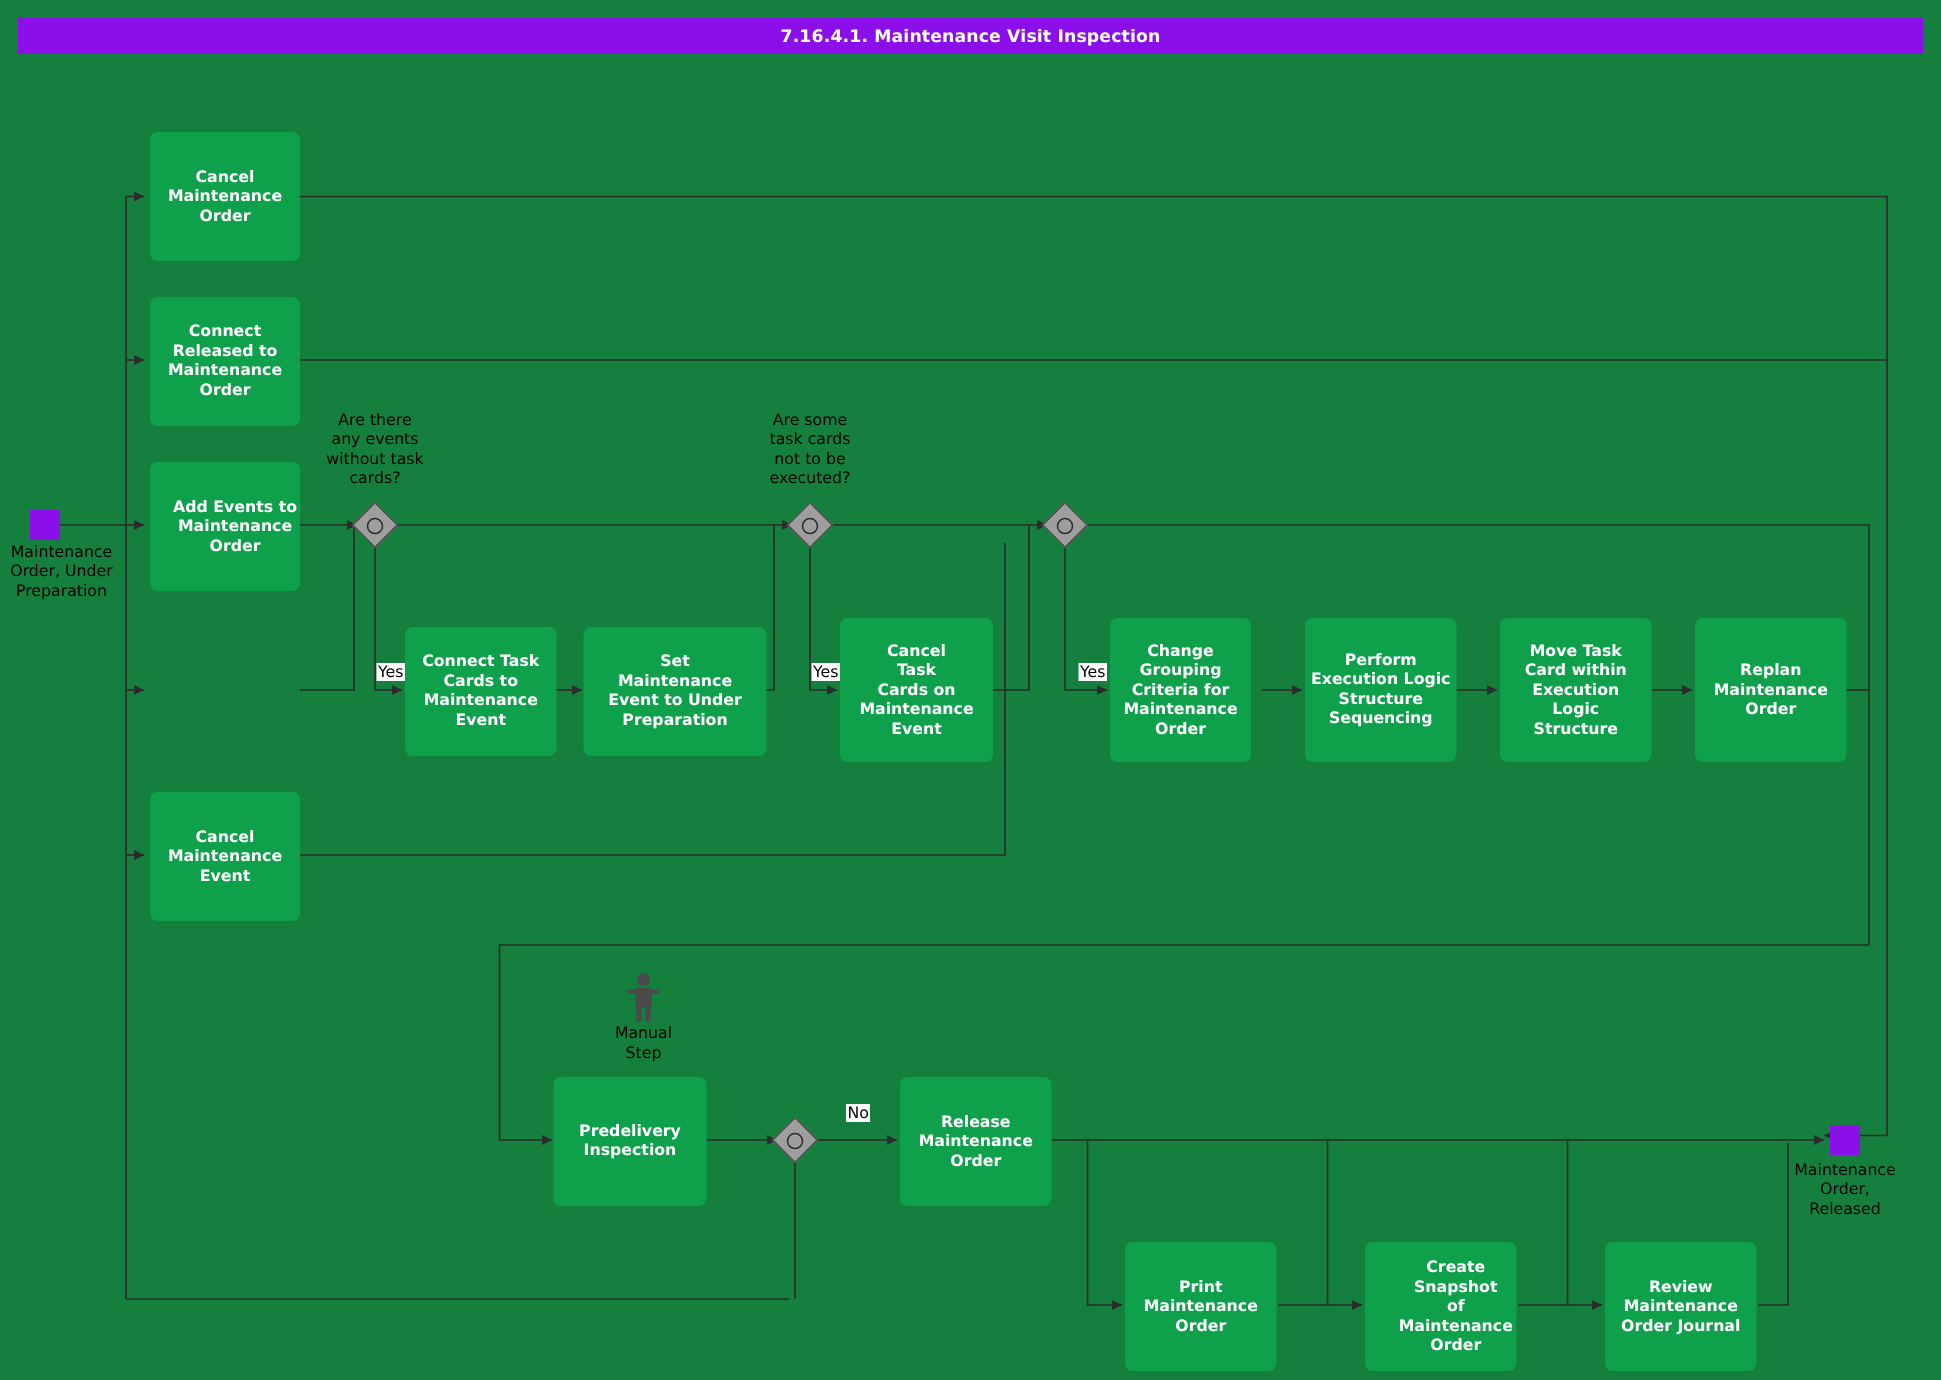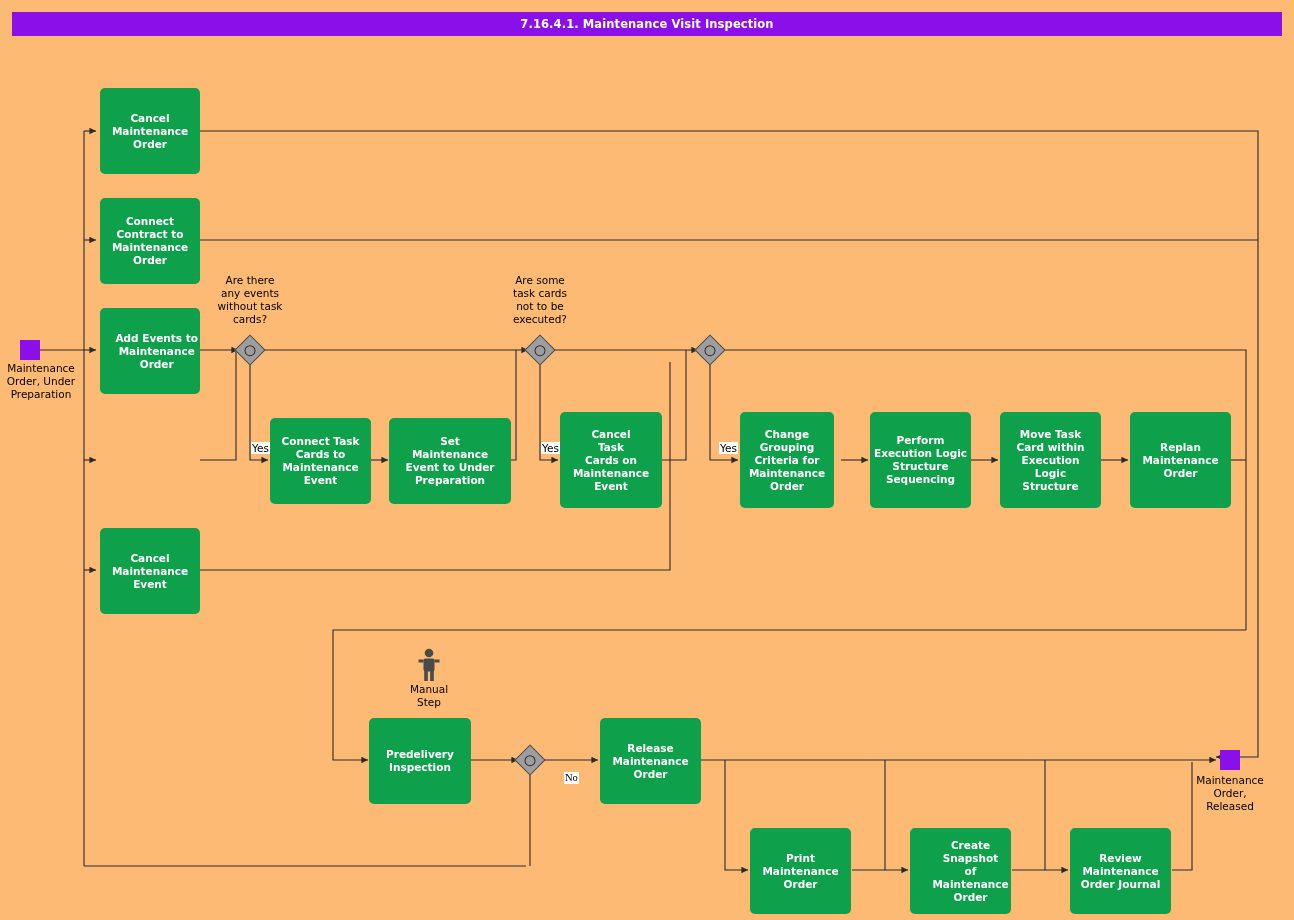--- a/index.html
+++ b/index.html
@@ -8,21 +8,21 @@
     background: #ffffff;
   }
   body {
     font-family: "DejaVu Sans", sans-serif;
   }
   #canvas {
     position: relative;
     width: 1294px;
     height: 920px;
     overflow: hidden;
-    background: #fdba74;
+    background: #15803d;
   }
   #title-bar {
     position: absolute;
     left: 12px;
     top: 12px;
     width: 1270px;
     height: 24px;
     background: #8A0FE8;
     color: #ffffff;
     font-size: 11.5px;
@@ -209,21 +209,21 @@
     <div>
       <div>Cancel</div>
       <div>Maintenance</div>
       <div>Order</div>
     </div>
   </div>
 
   <div class="node" style="left:100px; top:198px; width:100px; height:86px;">
     <div>
       <div>Connect</div>
-      <div>Contract to</div>
+      <div>Released to</div>
       <div>Maintenance</div>
       <div>Order</div>
     </div>
   </div>
 
   <div class="node" style="left:100px; top:308px; width:100px; height:86px;justify-content:flex-end;">
     <div>
       <div>Add Events to</div>
       <div>Maintenance</div>
       <div>Order</div>
@@ -367,21 +367,21 @@
     <div class="inner"></div>
   </div>
 
   <div class="gateway" style="left:519px; top:749px;">
     <div class="inner"></div>
   </div>
 
   <div class="edge-label" style="left:251px; top:442px;">Yes</div>
   <div class="edge-label" style="left:541px; top:442px;">Yes</div>
   <div class="edge-label" style="left:719px; top:442px;">Yes</div>
-  <div class="edge-label" style="left:564px; top:772px;font-family:Liberation Serif, serif;">No</div>
+  <div class="edge-label" style="left:564px; top:736px;">No</div>
 
   <svg class="manual-icon" style="left:416px; top:648px;" viewBox="0 0 26 34" xmlns="http://www.w3.org/2000/svg">
     <circle cx="13" cy="5" r="4.3" fill="#4a4a4a"></circle>
     <rect x="7.5" y="10.5" width="11" height="13" rx="2" fill="#4a4a4a"></rect>
     <rect x="2.5" y="11.5" width="5" height="3" fill="#4a4a4a"></rect>
     <rect x="18.5" y="11.5" width="5" height="3" fill="#4a4a4a"></rect>
     <rect x="8.2" y="23" width="3.6" height="10" fill="#4a4a4a"></rect>
     <rect x="14.2" y="23" width="3.6" height="10" fill="#4a4a4a"></rect>
   </svg>
   <div class="manual-label" style="left:392px; top:683px; width:74px;">

